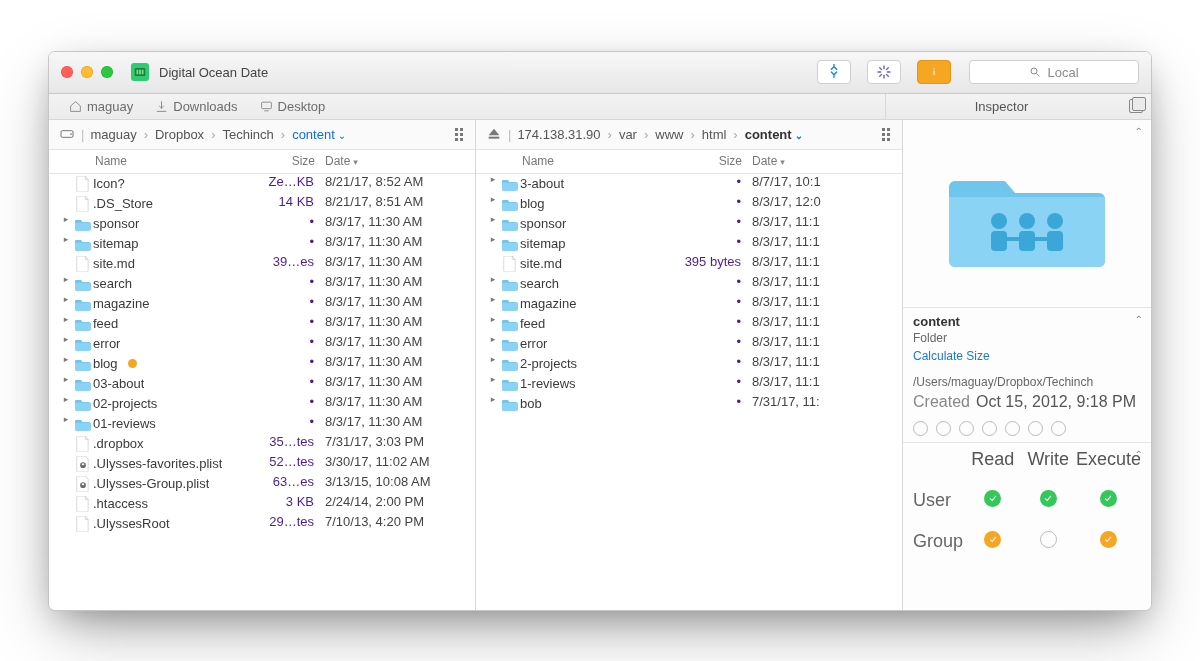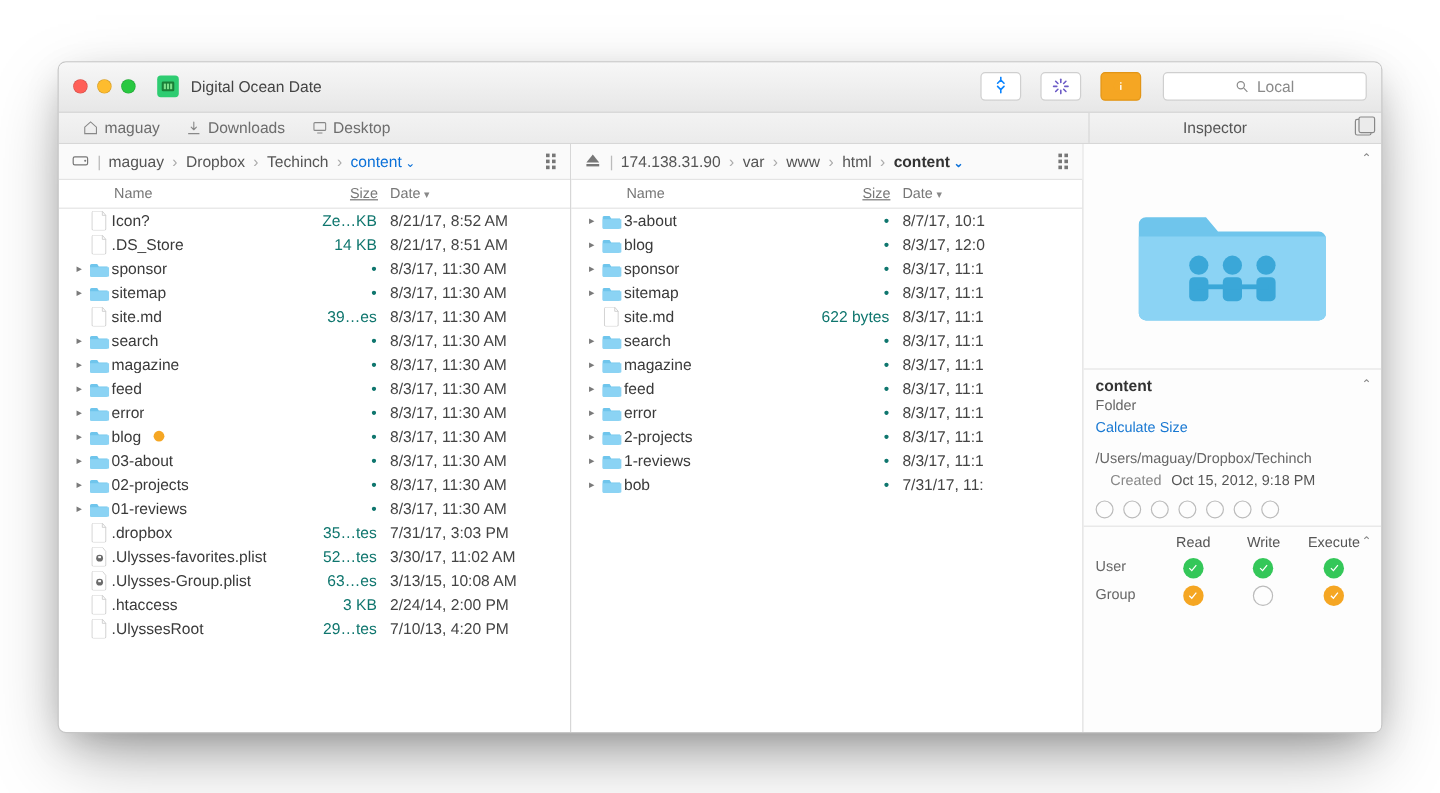--- a/index.html
+++ b/index.html
@@ -58,21 +58,21 @@
   }
   .fav-strip {
     height:26px;
     background: linear-gradient(#f3f3f3,#ebebeb);
     border-bottom:1px solid #d7d7d7;
     display:flex;
   }
   .fav-left { flex:1; display:flex; align-items:center; gap:22px; padding-left:20px; color:#6d6d6d; }
   .fav-item { display:flex; align-items:center; gap:5px; cursor:default; }
   .ficon { width:13px; height:13px; display:inline-block; color:#888; }
-  .fav-right { width:244px; border-left:1px solid #d7d7d7; display:flex; align-items:center; justify-content:center; gap:12px; color:#555; }
+  .fav-right { width:266px; border-left:1px solid #d7d7d7; display:flex; align-items:center; justify-content:center; gap:12px; color:#555; }
   .fav-right .lbl { flex:1; text-align:center; }
   .new-window-icon { width:14px; height:14px; border:1.2px solid #888; border-radius:2px; position:relative; margin-right:8px;}
   .new-window-icon::after { content:""; position:absolute; left:2px; top:-3px; width:12px; height:12px; border:1.2px solid #888; border-radius:2px; background:#ebebeb;}
   .content {
     flex:1; display:flex; min-height:0;
   }
   .pane { flex:1; display:flex; flex-direction:column; border-right:1px solid #d7d7d7; min-width:0;}
   .pathbar {
     height:30px; border-bottom:1px solid #e4e4e4;
     display:flex; align-items:center; padding:0 10px; gap:6px;
@@ -85,49 +85,49 @@
   .chev-inline { color:#0a70d8; font-size:10px; margin-left:3px;}
   .disk-icon, .eject-icon { width:16px; height:16px; color:#777; }
   .view-icon { display:flex; gap:2px; }
   .view-icon span { width:3px; height:3px; background:#777; }
   .view-icon.grid { flex-wrap:wrap; width:10px; }
   .cols-header {
     height:24px; border-bottom:1px solid #e4e4e4;
     display:flex; align-items:center; font-size:12px; color:#777; padding:0 10px;
   }
   .col-name { flex:1; padding-left:36px;}
-  .col-size { width:80px; text-align:right; padding-right:10px;text-decoration:underline;}
+  .col-size { width:80px; text-align:right; padding-right:10px;}
   .col-date { width:140px; }
   .chev-down { font-size:9px; margin-left:3px; color:#888;}
   .file-list { flex:1; overflow:auto; }
-  .row { display:flex; align-items:center; height:20px; padding:0 10px; }
+  .row { display:flex; height:20px; padding:0 10px; }
   .disclosure { width:14px; text-align:center; color:#7a7a7a; font-size:9px;}
   .icon-cell { width:20px; display:flex; align-items:center; justify-content:center;}
   .name-cell { flex:1; display:flex; align-items:center; gap:6px; min-width:0;}
   .name-cell .nm { white-space:nowrap; overflow:hidden; text-overflow:ellipsis; }
   .badge-dot { width:9px; height:9px; border-radius:50%; background:#f5a623; margin-left:4px;}
-  .size-cell { width:80px; text-align:right; padding-right:11px; color:#0f766e;}
+  .size-cell { width:80px; text-align:right; padding-right:11px; color:#4c1d95;}
   .date-cell { width:140px; color:#444; }
   svg.folder { width:16px; height:14px; }
   svg.file { width:14px; height:16px; }
   .inspector {
     width:248px; display:flex; flex-direction:column; background:#fdfdfd; border-left:0;
   }
   .insp-section { border-bottom:1px solid #e4e4e4; padding:6px 10px; position:relative; }
   .insp-section .chevr { position:absolute; right:8px; top:6px; color:#888; font-size:10px;}
   .preview { height:188px; display:flex; align-items:center; justify-content:center; }
   .big-folder { width:160px; height:120px; }
   .insp-title { font-weight:600; color:#333; }
   .insp-sub { color:#666; font-size:12px; margin-top:2px;}
   .link { color:#1878d2; font-size:12px; margin-top:4px; display:inline-block;}
-  .meta-row { display:flex; gap:8px; font-size:12px; margin-top:4px; color:#555;}
+  .meta-row { display:flex; gap:8px; font-size:16px; margin-top:4px; color:#555;}
   .meta-row .k { width:55px; color:#888; text-align:right;}
   .tag-row { display:flex; gap:8px; margin-top:10px;}
   .tag { width:15px; height:15px; border:1.3px solid #bbb; border-radius:50%;}
-  .perm-table { display:grid; grid-template-columns: 52px 1fr 1fr 1fr; gap:6px 0; font-size:12px; color:#666; }
+  .perm-table { display:grid; grid-template-columns: 52px 1fr 1fr 1fr; gap:20px 0; font-size:18px; color:#666; }
   .perm-table .h { text-align:center; color:#555;}
   .perm-table .lab { text-align:left; padding-right:10px;}
   .perm-cell { display:flex; justify-content:center;}
   .perm-dot { width:17px; height:17px; border-radius:50%; display:flex; align-items:center; justify-content:center;}
   .perm-dot svg { width:10px; height:10px; stroke:#fff; stroke-width:2.5; fill:none;}
   .perm-dot.green { background:#34c759;}
   .perm-dot.orange { background:#f5a623;}
   .perm-dot.empty { border:1.3px solid #bbb;}
 </style>
 </head>
@@ -599,21 +599,21 @@
             <div class="disclosure"></div>
             <div class="icon-cell">
               <svg class="file" viewBox="0 0 24 28">
                 <path d="M3 0h13l5 6v20a2 2 0 0 1-2 2H3a2 2 0 0 1-2-2V2a2 2 0 0 1 2-2z" fill="#fff" stroke="#bdbdbd"></path>
                 <path d="M16 0v6h5" fill="none" stroke="#bdbdbd"></path>
               </svg>
             </div>
             <div class="name-cell">
               <span class="nm">site.md</span>
             </div>
-            <div class="size-cell">622 bytes</div>
+            <div class="size-cell">395 bytes</div>
             <div class="date-cell">8/3/17, 11:1</div>
           </div>
           <div class="row">
             <div class="disclosure">▸</div>
             <div class="icon-cell">
               <svg class="folder" viewBox="0 0 24 20">
                 <path d="M2 4h7l2 3h11v11a2 2 0 0 1-2 2H2a2 2 0 0 1-2-2V6a2 2 0 0 1 2-2z" fill="#6fc5ec"></path>
                 <path d="M0 8h24v10a2 2 0 0 1-2 2H2a2 2 0 0 1-2-2z" fill="#8bd3f4"></path>
               </svg>
             </div>

